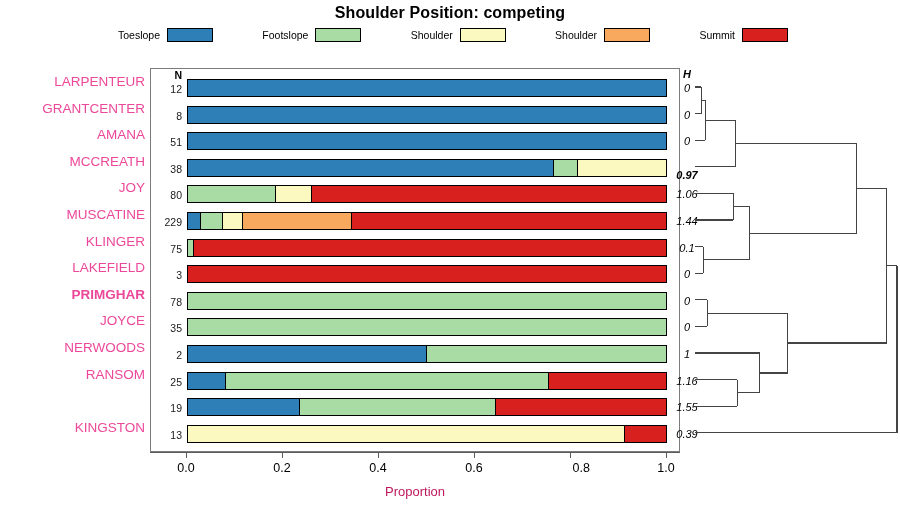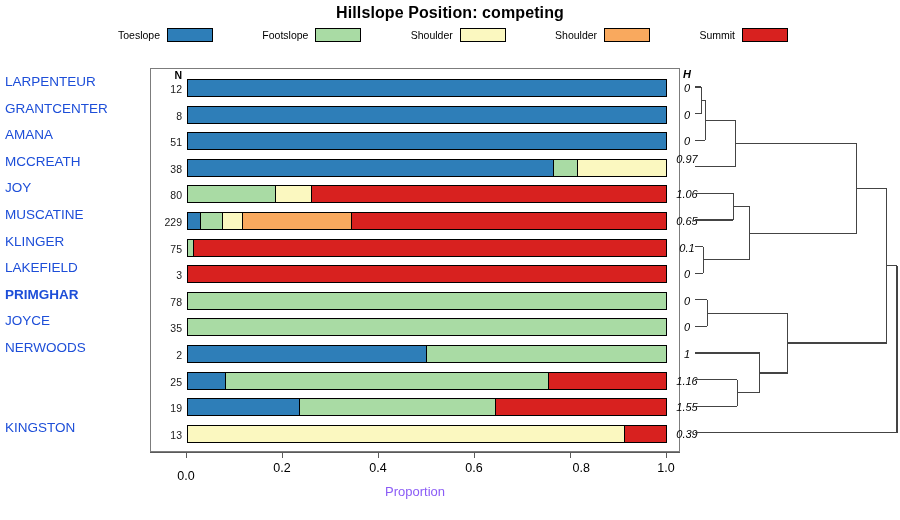--- a/index.html
+++ b/index.html
@@ -104,24 +104,24 @@
     text-align: right;
     font-size: 10.5px;
     font-weight: bold;
   }
 
   
   .ylabel {
     position: absolute;
     right: 0;
     width: 140px;
-    text-align: left;
+    text-align: right;
     font-size: 13.5px;
     white-space: nowrap;
-    color: #1d4ed8;
+    color: #ec4899;
   }
   .ylabel.bold { font-weight: bold; }
   #ylabels {
     position: absolute;
     left: 0px; top: 68px;
     width: 145px; height: 384px;
   }
 
   
   #hcol {
@@ -171,37 +171,37 @@
     text-align: center;
     font-size: 12.5px;
     color: #000;
   }
   #xaxis-title {
     position: absolute;
     left: 0; top: 32px;
     width: 530px;
     text-align: center;
     font-size: 13px;
-    color: #8b5cf6;
+    color: #be185d;
   }
 
   
   #dendro {
     position: absolute;
     left: 690px; top: 64px;
     width: 210px; height: 392px;
   }
   #dendro svg { display: block; }
 </style>
 </head>
 <body>
 
 <div id="root">
 
-  <div id="title">Hillslope Position: competing</div>
+  <div id="title">Shoulder Position: competing</div>
 
   <div id="legend">
       <div class="legend-item">
         <span class="legend-label">Toeslope</span>
         <span class="legend-swatch" style="background: rgb(46, 126, 184);"></span>
       </div>
       <div class="legend-item">
         <span class="legend-label">Footslope</span>
         <span class="legend-swatch" style="background: rgb(169, 219, 164);"></span>
       </div>
@@ -224,20 +224,21 @@
       <div class="ylabel" style="top: 32.6px;">GRANTCENTER</div>
       <div class="ylabel" style="top: 59.2px;">AMANA</div>
       <div class="ylabel" style="top: 85.8px;">MCCREATH</div>
       <div class="ylabel" style="top: 112.4px;">JOY</div>
       <div class="ylabel" style="top: 139px;">MUSCATINE</div>
       <div class="ylabel" style="top: 192.2px;">LAKEFIELD</div>
       <div class="ylabel" style="top: 165.6px;">KLINGER</div>
       <div class="ylabel bold" style="top: 218.8px;">PRIMGHAR</div>
       <div class="ylabel" style="top: 245.4px;">JOYCE</div>
       <div class="ylabel" style="top: 272px;">NERWOODS</div>
+      <div class="ylabel" style="top: 298.6px;">RANSOM</div>
       <div class="ylabel" style="top: 351.8px;">KINGSTON</div>
     </div>
 
   <div id="panel">
     <div id="n-header" style="top: 0px;">N</div>
     <div id="bars-layer">
         <div class="row" style="top: 10px;">
           <div class="bar">
             <div class="seg" style="width: 100%; background: rgb(46, 126, 184);"></div>
           </div>
@@ -337,38 +338,38 @@
       <div class="ncell" style="top: 306.6px;">25</div>
       <div class="ncell" style="top: 333.2px;">19</div>
       <div class="ncell" style="top: 359.8px;">13</div>
     </div>
 
   <div id="hcol">
     <div id="h-header" style="top: 0px;">H</div>
   <div class="hcell" style="top: 14px;">0</div>
       <div class="hcell" style="top: 40.6px;">0</div>
       <div class="hcell" style="top: 67.2px;">0</div>
-      <div class="hcell" style="top: 85px;">0.97</div>
+      <div class="hcell" style="top: 101px; font-weight: bold;">0.97</div>
       <div class="hcell" style="top: 120.4px;">1.06</div>
-      <div class="hcell" style="top: 147px;">0.65</div>
+      <div class="hcell" style="top: 147px;">1.44</div>
       <div class="hcell" style="top: 173.6px;">0.1</div>
       <div class="hcell" style="top: 200.2px;">0</div>
       <div class="hcell" style="top: 226.8px;">0</div>
       <div class="hcell" style="top: 253.4px;">0</div>
       <div class="hcell" style="top: 280px;">1</div>
       <div class="hcell" style="top: 306.6px;">1.16</div>
       <div class="hcell" style="top: 333.2px;">1.55</div>
       <div class="hcell" style="top: 359.8px;">0.39</div>
     </div>
 
   <div id="xaxis">
     <div id="xaxis-line"></div>
     <div id="xaxis-title">Proportion</div>
   <div class="xtick" style="left: 36px;"></div>
-      <div class="xticklabel" style="left: 36px; margin-top: 8px;">0.0</div>
+      <div class="xticklabel" style="left: 36px;">0.0</div>
       <div class="xtick" style="left: 132px;"></div>
       <div class="xticklabel" style="left: 132px;">0.2</div>
       <div class="xtick" style="left: 228px;"></div>
       <div class="xticklabel" style="left: 228px;">0.4</div>
       <div class="xtick" style="left: 324px;"></div>
       <div class="xticklabel" style="left: 324px;">0.6</div>
       <div class="xtick" style="left: 420px;"></div>
       <div class="xticklabel" style="left: 420px; text-align: right;">0.8</div>
       <div class="xtick" style="left: 516px;"></div>
       <div class="xticklabel" style="left: 516px;">1.0</div>

